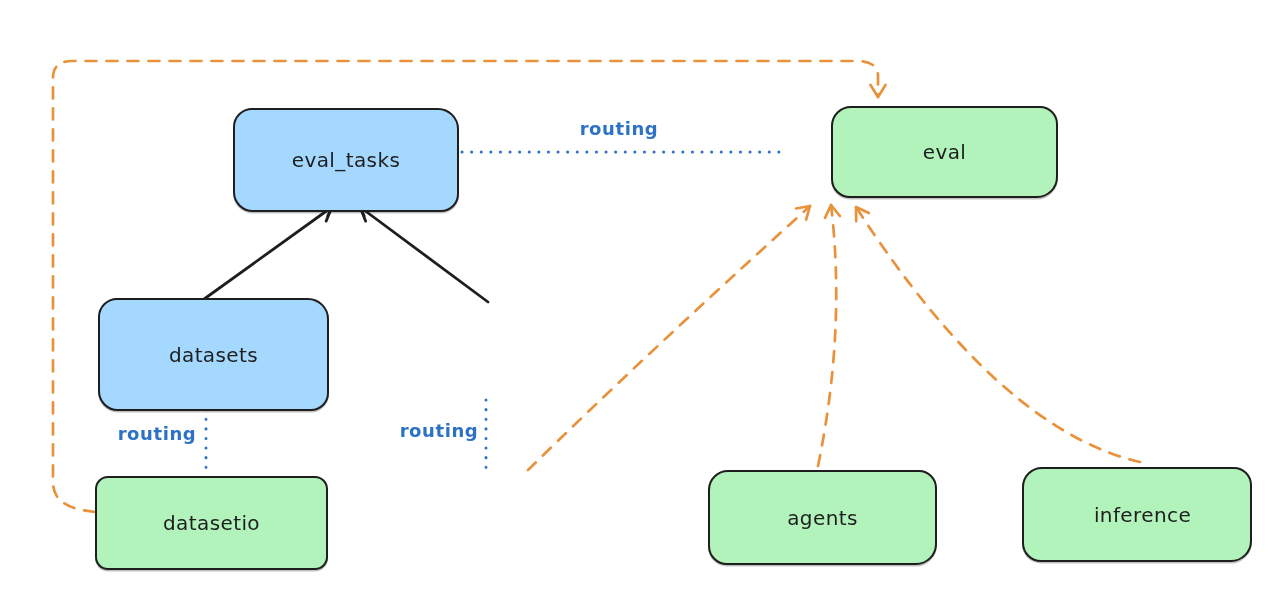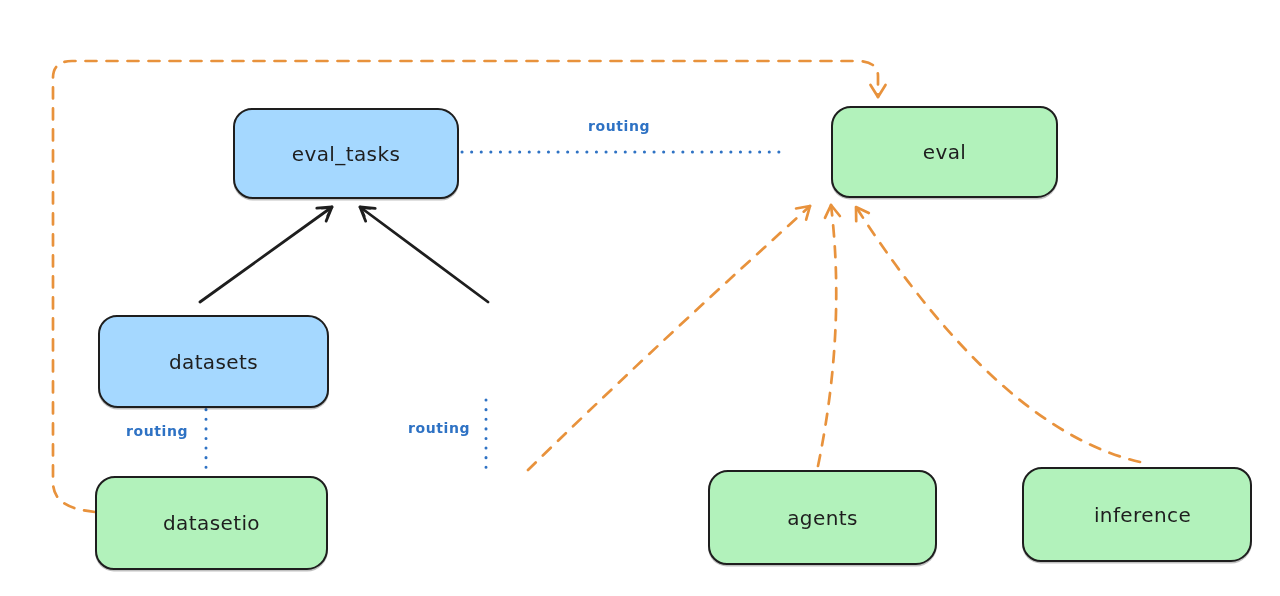--- a/index.html
+++ b/index.html
@@ -24,21 +24,21 @@
     position:absolute; box-sizing:border-box;
     border:2.6px solid var(--node-border);
     display:flex; align-items:center; justify-content:center;
     font-size:20px; color:#1e1e1e; letter-spacing:.4px;
     box-shadow:0 1.5px 0 rgba(30,30,30,.28);
   }
   .node.blue{ background:var(--node-blue); border-radius:19px 21px 18px 20px; }
   .node.green{ background:var(--node-green); border-radius:20px 18px 21px 19px; }
   .routing-label{
     position:absolute; width:110px; text-align:center;
-    font-size:14px; font-weight:700; letter-spacing:.6px;
+    font-size:18px; font-weight:700; letter-spacing:.6px;
     color:var(--routing-blue);
   }
 </style>
 </head>
 <body>
 
 <div class="canvas">
 
   <svg class="edges" viewBox="0 0 1280 596" xmlns="http://www.w3.org/2000/svg">
     <defs>
@@ -56,34 +56,34 @@
     <path class="e-blue" d="M462,152 L784,152"></path>
     <path class="e-blue" d="M206,400 L206,473"></path>
     <path class="e-blue" d="M486,400 L486,469"></path>
 
     <path class="e-orange" d="M95,512 C66,509 53,500 53,482 L53,78 Q53,61 72,61 L856,61 Q878,61 878,76 L878,97" marker-end="url(#mO)"></path>
     <path class="e-orange" d="M528,470 Q640,360 810,206" marker-end="url(#mO)"></path>
     <path class="e-orange" d="M818,466 Q846,330 831,205" marker-end="url(#mO)"></path>
     <path class="e-orange" d="M1140,462 Q1000,430 856,207" marker-end="url(#mO)"></path>
   </svg>
 
-  <div class="node blue" style="left:233px; top:108px; width:226px; height:91px;">
+  <div class="node blue" style="left:233px; top:108px; width:226px; height:104px;">
     <span>eval_tasks</span>
   </div>
 
   <div class="node green" style="left:787px; top:106px; width:227px; height:92px;margin-left:44px;">
     <span>eval</span>
   </div>
 
-  <div class="node blue" style="left:98px; top:315px; width:231px; height:93px;">
+  <div class="node blue" style="left:98px; top:298px; width:231px; height:113px;">
     <span>datasets</span>
   </div>
 
 
-  <div class="node green" style="left:95px; top:476px; width:233px; height:94px;">
+  <div class="node green" style="left:95px; top:476px; width:233px; height:94px;border-radius:13px;">
     <span>datasetio</span>
   </div>
 
 
   <div class="node green" style="left:708px; top:470px; width:229px; height:95px;">
     <span>agents</span>
   </div>
 
   <div class="node green" style="left:1022px; top:467px; width:230px; height:95px;padding-left:11px;">
     <span>inference</span>

